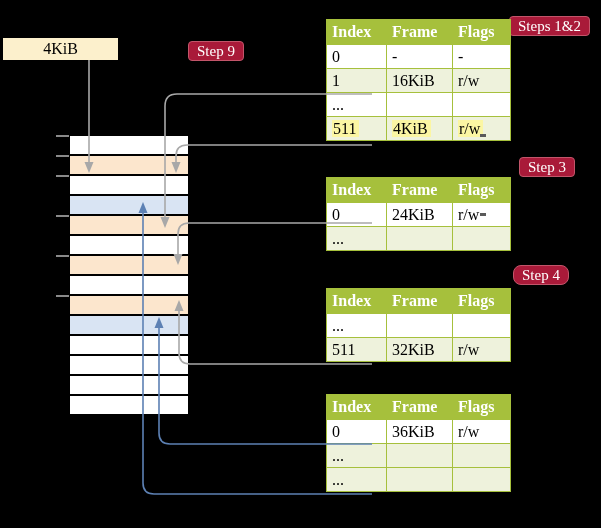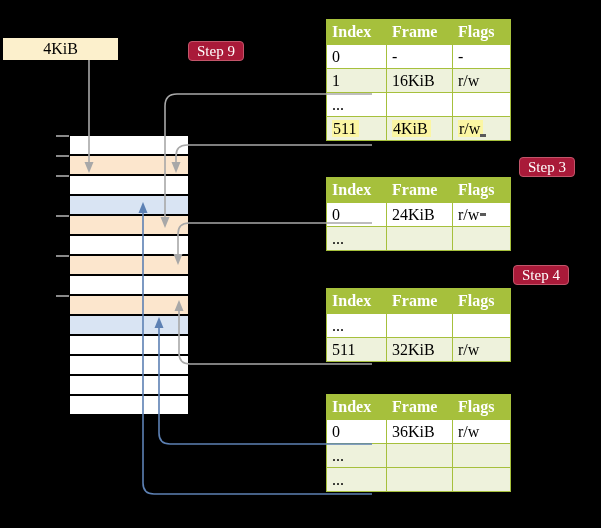--- a/index.html
+++ b/index.html
@@ -16,21 +16,21 @@
   }
   
   .step-label{
     position:absolute; background:var(--label-red); color:#fff;
     border:1px solid var(--label-red-border); border-radius:4px;
     font-size:15px; line-height:16px; padding:1px 8px; white-space:nowrap;
   }
   #lbl-step0 {left:188px; top:41px;}
   #lbl-steps12{left:509px; top:16px;}
   #lbl-step3{left:519px; top:157px;}
-  #lbl-step4{left:513px; top:265px;}
+  #lbl-step4{left:513px; top:265px;border-radius:8px;}
   
   table.ptable{
     position:absolute; left:310px; border-collapse:collapse;
     background:#fff; table-layout:fixed; width:170px;
     font-size:16px; color:#000;margin-left:16px;
   }
   .ptable th, .ptable td{
     border:1.6px solid var(--table-green);
     padding:1px 0 1px 5px; text-align:left; overflow:hidden; white-space:nowrap;
   }
@@ -59,20 +59,21 @@
   .stub{ fill:var(--stub-gray); }
 </style>
 </head>
 <body>
 
 <div id="stage">
 
   <div class="mem-box">4KiB</div>
 
   <div class="step-label" id="lbl-step0">Step 9</div>
+  <div class="step-label" id="lbl-steps12">Steps 1&amp;2</div>
   <div class="step-label" id="lbl-step3">Step 3</div>
   <div class="step-label" id="lbl-step4">Step 4</div>
 
   <div id="memory-strip">
       <div class="strip-row white"></div>
       <div class="strip-row peach"></div>
       <div class="strip-row white"></div>
       <div class="strip-row blue"></div>
       <div class="strip-row peach"></div>
       <div class="strip-row white"></div>

